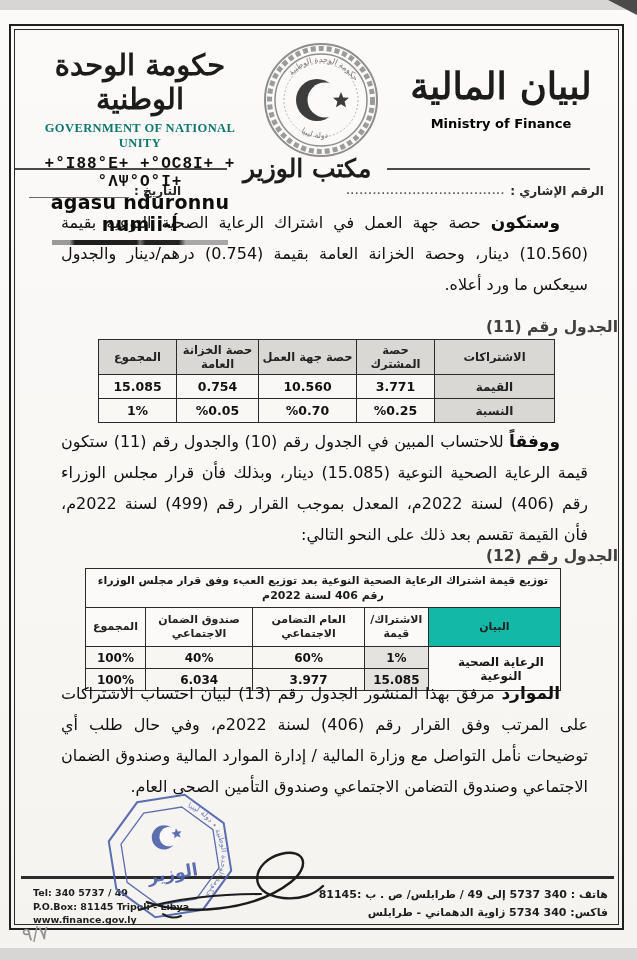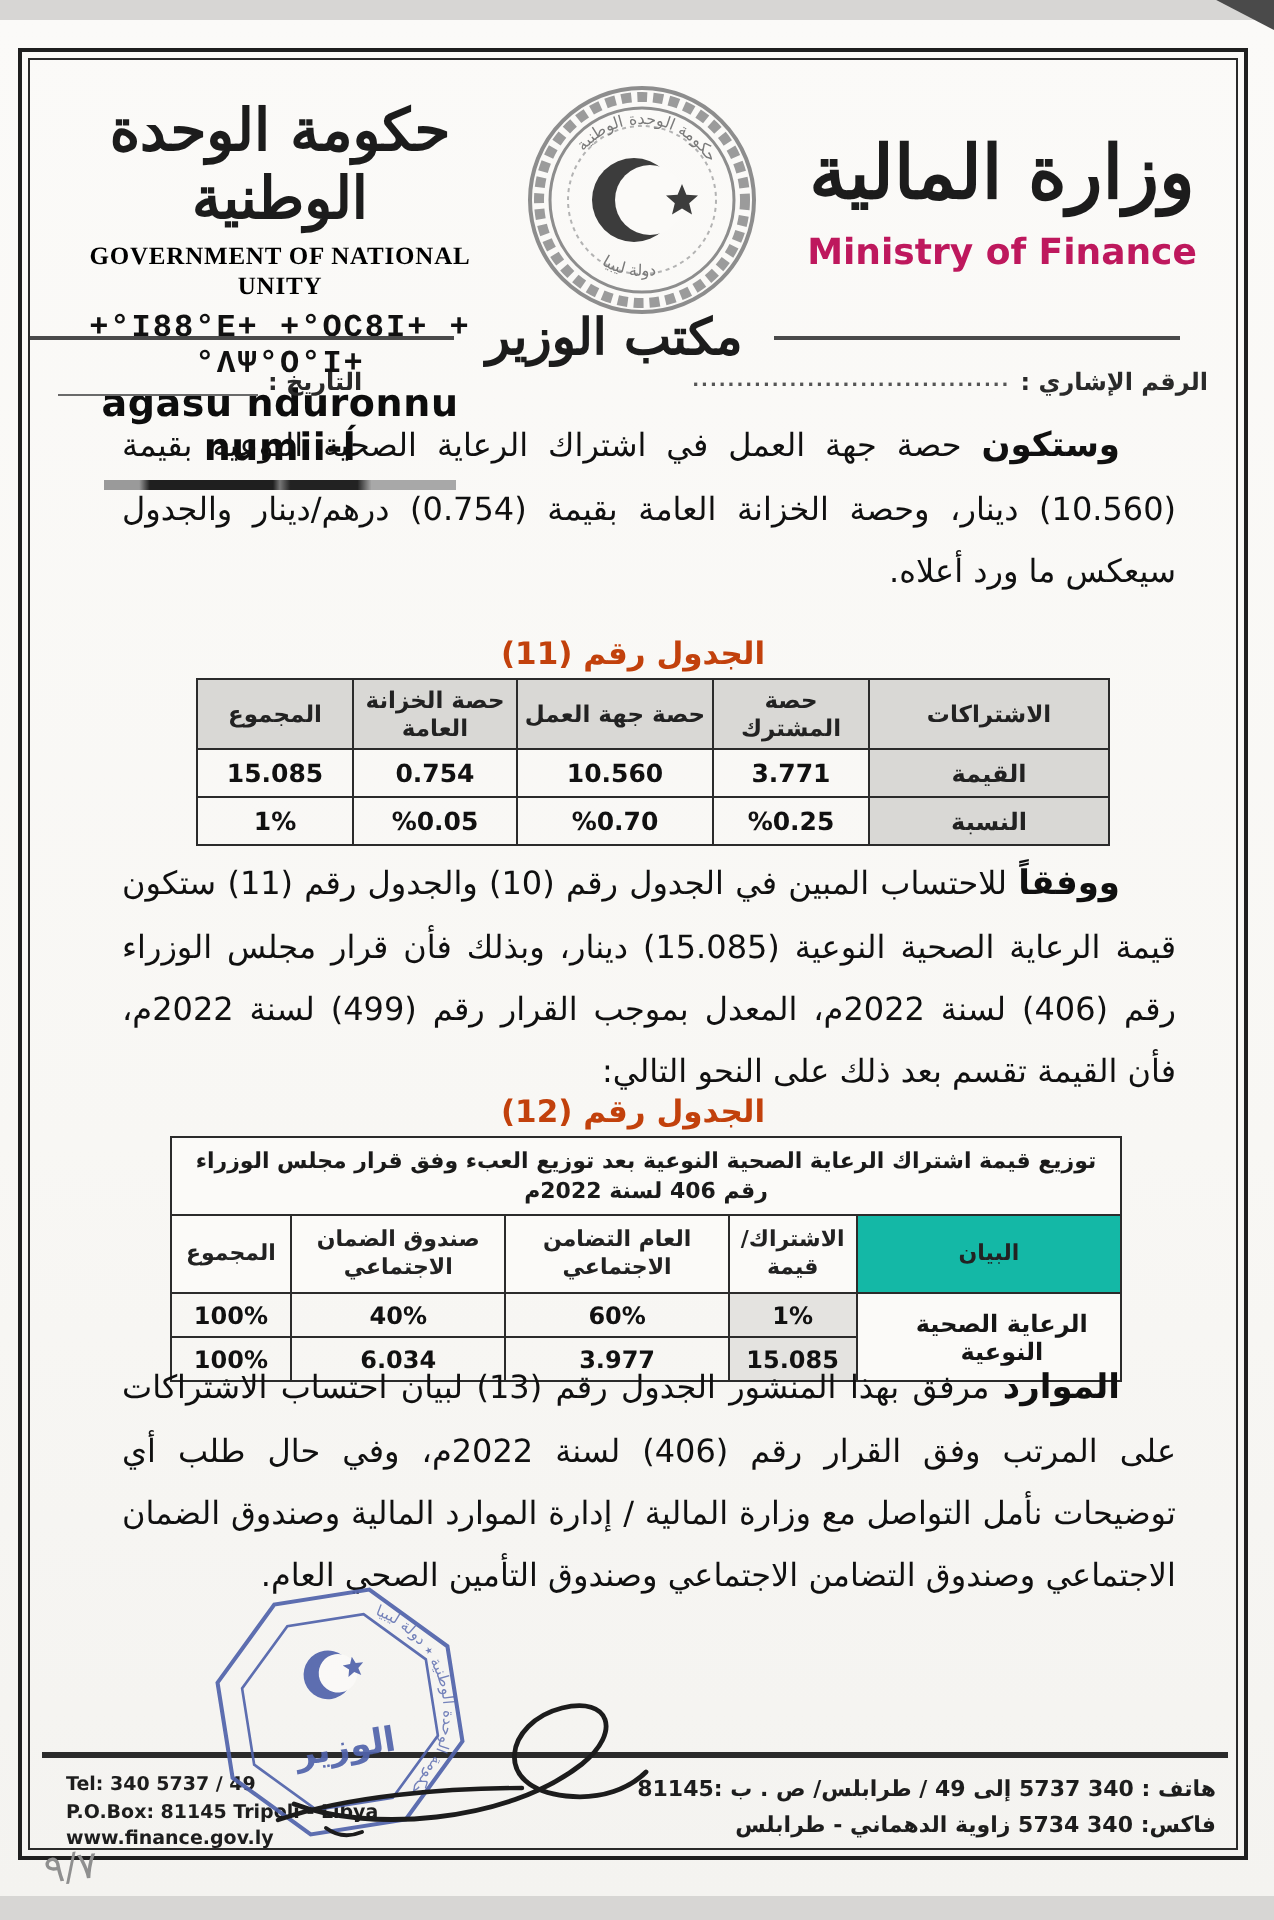--- a/index.html
+++ b/index.html
@@ -21,51 +21,51 @@
     position:absolute;top:24px;left:9px;right:13px;bottom:30px;
     border:2.5px solid #1f1f1f;background:transparent;
   }
   .frame-inner{position:absolute;inset:3px;border:1px solid #2a2a2a;}
 
   
   .gov-block{position:absolute;left:9px;top:18px;width:232px;text-align:center;}
   .gov-ar{font-size:29px;font-weight:bold;direction:rtl;line-height:34px;
     font-family:"DejaVu Serif","Liberation Serif",serif;letter-spacing:-1px;}
   .gov-en{font-size:12.5px;font-weight:bold;margin-top:5px;letter-spacing:.4px;
-    font-family:"Liberation Serif","DejaVu Serif",serif;color:#000000;}
+    font-family:"Liberation Serif","DejaVu Serif",serif;color:#0f766e;}
   .gov-tif{font-size:16px;font-weight:bold;margin-top:4px;letter-spacing:1px;color:#111;font-family:Liberation Mono, monospace;}
   .gov-lat{font-size:19px;font-weight:bold;letter-spacing:.3px;color:#0d0d0d;}
   .gov-bar{height:5px;margin:5px 28px 0 28px;
     background:linear-gradient(to right,#9a9a9a 0%,#9a9a9a 10%,#1f1f1f 13%,#1f1f1f 48%,#777 50%,#222 53%,#222 72%,#a8a8a8 76%,#a8a8a8 100%);}
   .min-block{position:absolute;right:6px;top:34px;width:222px;text-align:center;}
   .min-ar{font-size:37px;font-weight:bold;direction:rtl;line-height:44px;
     font-family:"DejaVu Serif","Liberation Serif",serif;letter-spacing:-1px;}
-  .min-en{font-size:18px;font-weight:bold;margin-top:8px;color:#be185d;}
+  .min-en{font-size:13px;font-weight:bold;margin-top:8px;color:#000000;}
   .emblem-wrap{position:absolute;left:242px;top:6px;width:128px;height:128px;}
   .office-row{position:absolute;top:124px;left:0;right:0;display:flex;align-items:center;}
   .office-line-l{width:212px;height:2px;background:#4a4a4a;}
   .office-line-r{flex:1;height:2px;background:#4a4a4a;margin-right:28px;}
   .office-ar{font-size:25px;font-weight:bold;direction:rtl;margin:0 16px;
     font-family:"DejaVu Serif","Liberation Serif",serif;letter-spacing:-1px;white-space:nowrap;}
 
   
   .ref-row{position:absolute;top:154px;left:14px;right:14px;direction:rtl;
     display:flex;justify-content:space-between;align-items:flex-end;
     font-size:12px;font-weight:bold;color:#2a2a2a;}
   .ref-group,.date-group{display:flex;align-items:flex-end;gap:5px;}
   .dots{font-size:9px;letter-spacing:1px;color:#555;padding-bottom:2px;}
   .dateline{display:inline-block;width:100px;border-bottom:1.5px solid #6a6a6a;height:12px;}
 
   
   .para{position:absolute;left:46px;right:30px;direction:rtl;text-align:justify;
     font-size:16px;line-height:31px;color:#101010;text-indent:28px;
     font-weight:500;}
   .lead{font-weight:bold;font-size:17px;}
-  .tbl-title{position:absolute;left:0;right:0;text-align:center;direction:rtl;
-    font-size:15.5px;font-weight:bold;color:#c2410c;}
+  .tbl-title{position:absolute;left:0;right:0;text-align:right;direction:rtl;
+    font-size:15.5px;font-weight:bold;color:#404040;}
 
   
   table{border-collapse:collapse;table-layout:fixed;direction:rtl;}
   td,th{border:1.6px solid #2b2b2b;padding:1px 3px;text-align:center;vertical-align:middle;}
   .t11{position:absolute;left:83px;top:309px;width:456px;font-size:12px;}
   .t11 th{background:#d9d8d5;font-weight:bold;font-size:11.5px;height:32px;color:#222;}
   .t11 .rowlab{background:#d9d8d5;font-weight:bold;font-size:12px;color:#222;}
   .t11 td.val{font-weight:bold;font-size:12.5px;height:21px;color:#111;}
   .t12{position:absolute;left:70px;top:538px;width:476px;font-size:11.5px;}
   .t12 .cap{font-size:11px;font-weight:bold;height:36px;background:#fbfaf8;color:#1a1a1a;line-height:15px;}
@@ -122,21 +122,21 @@
         <text font-size="8" fill="#7a7a7a">
           <textPath href="#ringBot" startOffset="32%">دولة ليبيا</textPath>
         </text>
         <circle cx="60" cy="64" r="21" fill="#3c3c3c"></circle>
         <circle cx="68" cy="64" r="17.5" fill="#fbfaf8"></circle>
         <path fill="#3c3c3c" d="M84 56 l2.2 5.4 5.8.4 -4.4 3.8 1.4 5.7 -5 -3.1 -5 3.1 1.4 -5.7 -4.4 -3.8 5.8 -.4 z"></path>
       </svg>
     </div>
 
     <div class="min-block">
-      <div class="min-ar">وزارة المالية</div>
+      <div class="min-ar">لبيان المالية</div>
       <div class="min-en">Ministry of Finance</div>
     </div>
 
     <div class="office-row">
       <div class="office-line-l"></div>
       <div class="office-ar">مكتب الوزير</div>
       <div class="office-line-r"></div>
     </div>
 
     <div class="ref-row">

